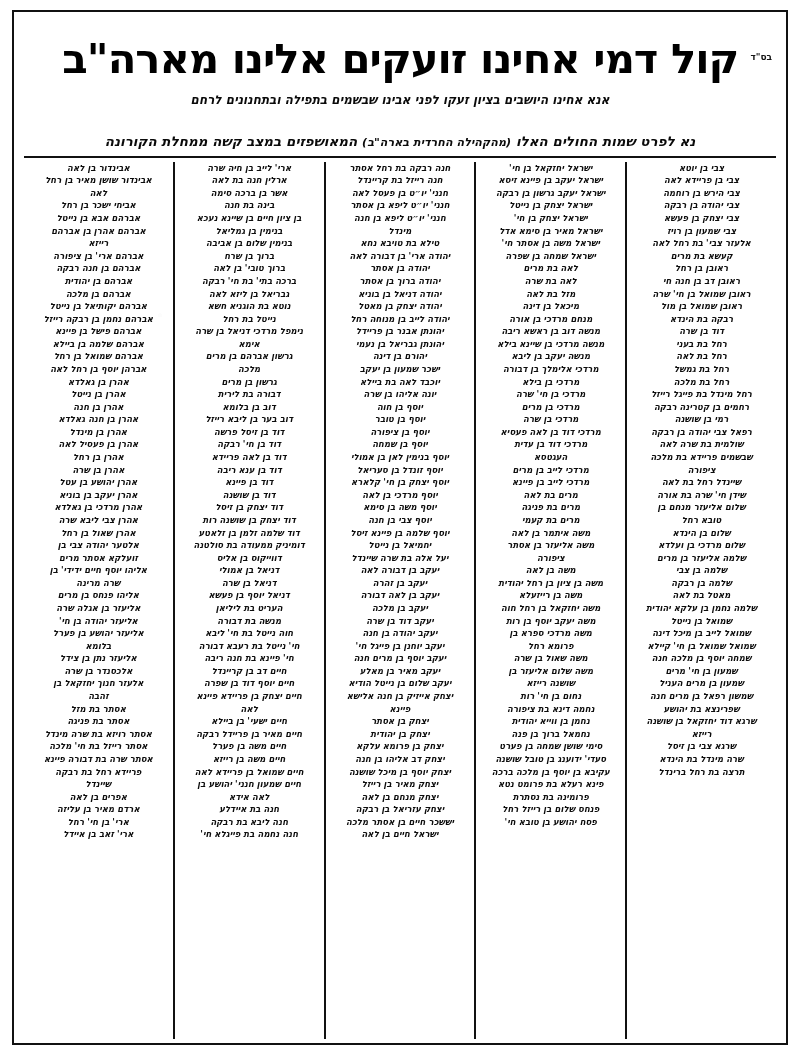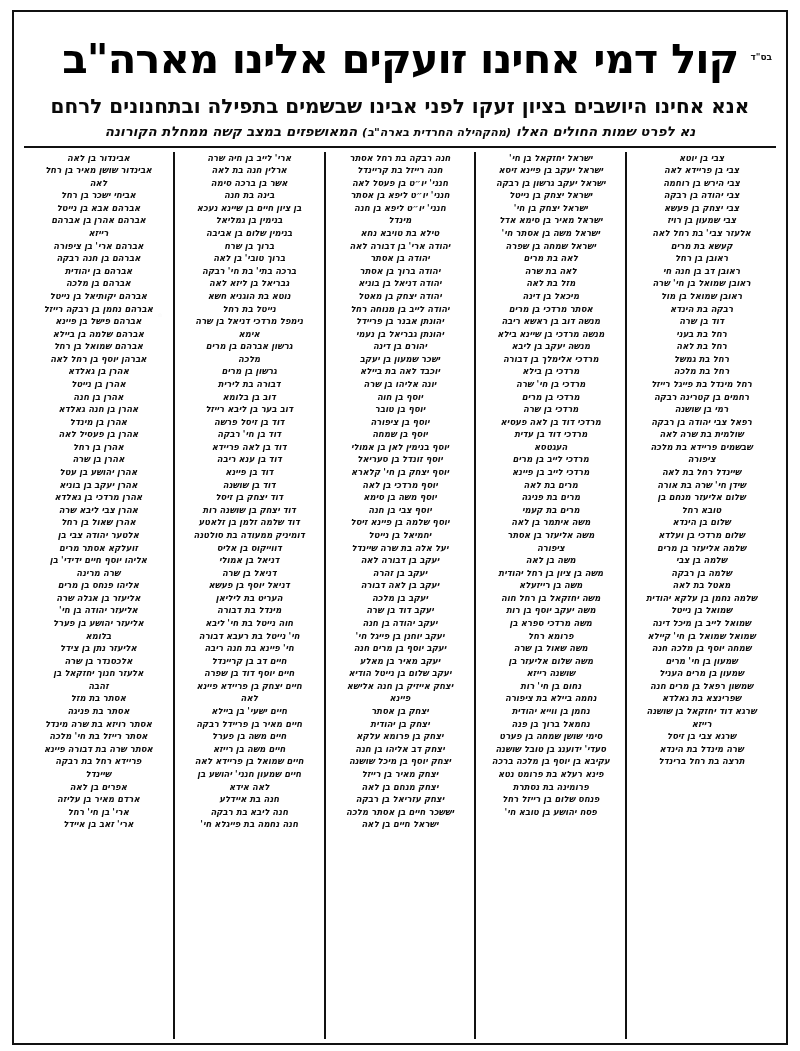--- a/index.html
+++ b/index.html
@@ -67,28 +67,29 @@
     transform: scaleX(1.02);
   }
 
   .subtitle-block {
     text-align: center;
     margin-top: 12px;
   }
   .subtitle-line {
     font-family: "DejaVu Sans", sans-serif;
     font-weight: 700;
-    font-size: 20px;
+    font-style: italic;
+    font-size: 12px;
     line-height: 1.48;
     color: #0a0a0a;
     white-space: nowrap;
   }
   .instruction {
     text-align: center;
-    margin-top: 1px;
+    margin-top: 23px;
     margin-bottom: 5px;
     font-family: "DejaVu Sans", sans-serif;
     font-weight: 700;
     font-style: italic;
     font-size: 13.5px;
     color: #0a0a0a;
     white-space: nowrap;
   }
   .instruction .paren {
     font-size: 11.2px;
@@ -195,41 +196,41 @@
           <div class="name">שלמה בן רבקה</div>
           <div class="name">מאטל בת לאה</div>
           <div class="name">שלמה נחמן בן עלקא יהודית</div>
           <div class="name">שמואל בן נייטל</div>
           <div class="name">שמואל לייב בן מיכל דינה</div>
           <div class="name">שמואל שמואל בן חי' קיילא</div>
           <div class="name">שמחה יוסף בן מלכה חנה</div>
           <div class="name">שמעון בן חי' מרים</div>
           <div class="name">שמעון בן מרים העניל</div>
           <div class="name">שמשון רפאל בן מרים חנה</div>
-          <div class="name">שפרינצא בת גאלדא</div>
+          <div class="name">שפרינצא בת יהושע</div>
           <div class="name">שרגא דוד יחזקאל בן שושנה</div>
           <div class="name">רייזא</div>
           <div class="name">שרגא צבי בן זיסל</div>
           <div class="name">שרה מינדל בת הינדא</div>
           <div class="name">תרצה בת רחל ברינדל</div>
         </div>
         <div class="col">
           <div class="name">ישראל יחזקאל בן חי'</div>
           <div class="name">ישראל יעקב בן פיינא זיסא</div>
           <div class="name">ישראל יעקב גרשון בן רבקה</div>
           <div class="name">ישראל יצחק בן נייטל</div>
           <div class="name">ישראל יצחק בן חי'</div>
           <div class="name">ישראל מאיר בן סימא אדל</div>
           <div class="name">ישראל משה בן אסתר חי'</div>
           <div class="name">ישראל שמחה בן שפרה</div>
           <div class="name">לאה בת מרים</div>
           <div class="name">לאה בת שרה</div>
           <div class="name">מזל בת לאה</div>
           <div class="name">מיכאל בן דינה</div>
-          <div class="name">אסתר מרדכי בן מרים</div>
+          <div class="name">מנחם מרדכי בן אורה</div>
           <div class="name">מנשה דוב בן ראשא ריבה</div>
           <div class="name">מנשה מרדכי בן שיינא בילא</div>
           <div class="name">מנשה יעקב בן ליבא</div>
           <div class="name">מרדכי אלימלך בן דבורה</div>
           <div class="name">מרדכי בן בילא</div>
           <div class="name">מרדכי בן חי' שרה</div>
           <div class="name">מרדכי בן מרים</div>
           <div class="name">מרדכי בן שרה</div>
           <div class="name">מרדכי דוד בן לאה פעסיא</div>
           <div class="name">מרדכי דוד בן עדית</div>
@@ -246,21 +247,21 @@
           <div class="name">משה בן ציון בן רחל יהודית</div>
           <div class="name">משה בן רייזעלא</div>
           <div class="name">משה יחזקאל בן רחל חוה</div>
           <div class="name">משה יעקב יוסף בן רות</div>
           <div class="name">משה מרדכי ספרא בן</div>
           <div class="name">פרומא רחל</div>
           <div class="name">משה שאול בן שרה</div>
           <div class="name">משה שלום אליעזר בן</div>
           <div class="name">שושנה רייזא</div>
           <div class="name">נחום בן חי' רות</div>
-          <div class="name">נחמה ביילא בת ציפורה</div>
+          <div class="name">נחמה דינא בת ציפורה</div>
           <div class="name">נחמן בן ווייא יהודית</div>
           <div class="name">נחמאל ברוך בן פנה</div>
           <div class="name">סימי שושן שמחה בן פערט</div>
           <div class="name">סעדי' ידוענג בן טובל שושנה</div>
           <div class="name">עקיבא בן יוסף בן מלכה ברכה</div>
           <div class="name">פינא רעלא בת פרומט נטא</div>
           <div class="name">פרומינה בת נסתרת</div>
           <div class="name">פנחס שלום בן רייזל רחל</div>
           <div class="name">פסח יהושע בן טובא חי'</div>
         </div>
@@ -350,21 +351,21 @@
           <div class="name">דוד בן שושנה</div>
           <div class="name">דוד יצחק בן זיסל</div>
           <div class="name">דוד יצחק בן שושנה רות</div>
           <div class="name">דוד שלמה זלמן בן זלאטע</div>
           <div class="name">דומיניק ממעודה בת סולטנה</div>
           <div class="name">דווייקוס בן אליס</div>
           <div class="name">דניאל בן אמולי</div>
           <div class="name">דניאל בן שרה</div>
           <div class="name">דניאל יוסף בן פעשא</div>
           <div class="name">העריט בת ליליאן</div>
-          <div class="name">מינדל בת דבורה</div>
+          <div class="name">מנשה בת דבורה</div>
           <div class="name">חוה נייטל בת חי' ליבא</div>
           <div class="name">חי' נייטל בת רעבא דבורה</div>
           <div class="name">חי' פיינא בת חנה ריבה</div>
           <div class="name">חיים דב בן קריינדל</div>
           <div class="name">חיים יוסף דוד בן שפרה</div>
           <div class="name">חיים יצחק בן פריידא פיינא</div>
           <div class="name">לאה</div>
           <div class="name">חיים ישעי' בן ביילא</div>
           <div class="name">חיים מאיר בן פריידל רבקה</div>
           <div class="name">חיים משה בן פערל</div>

